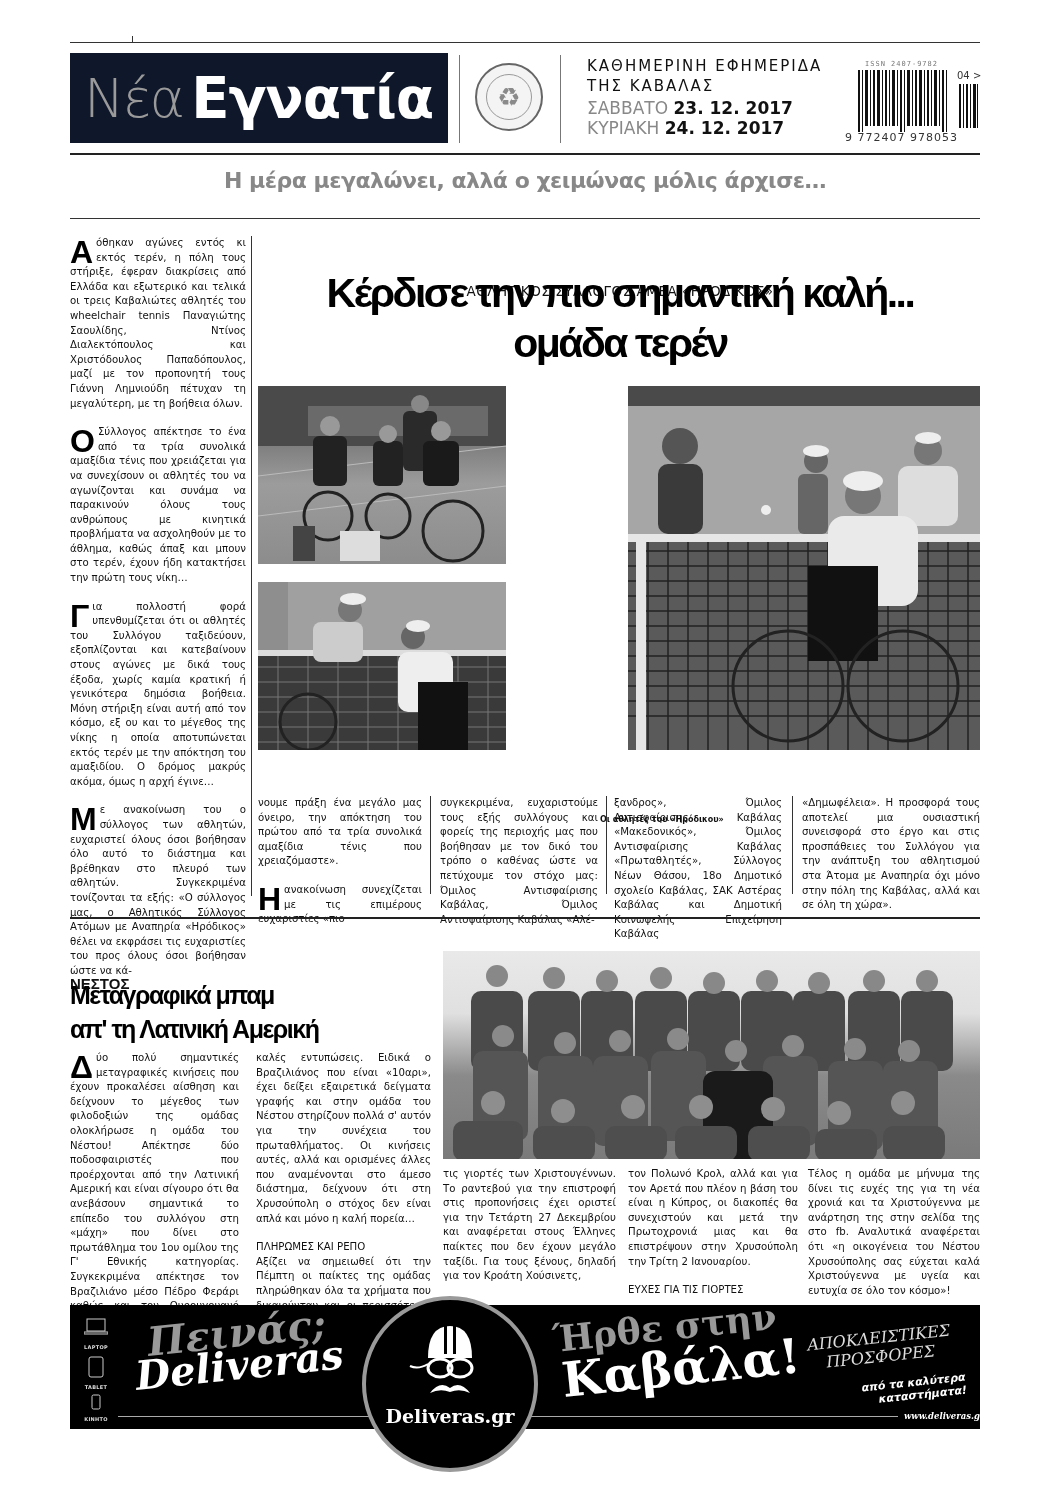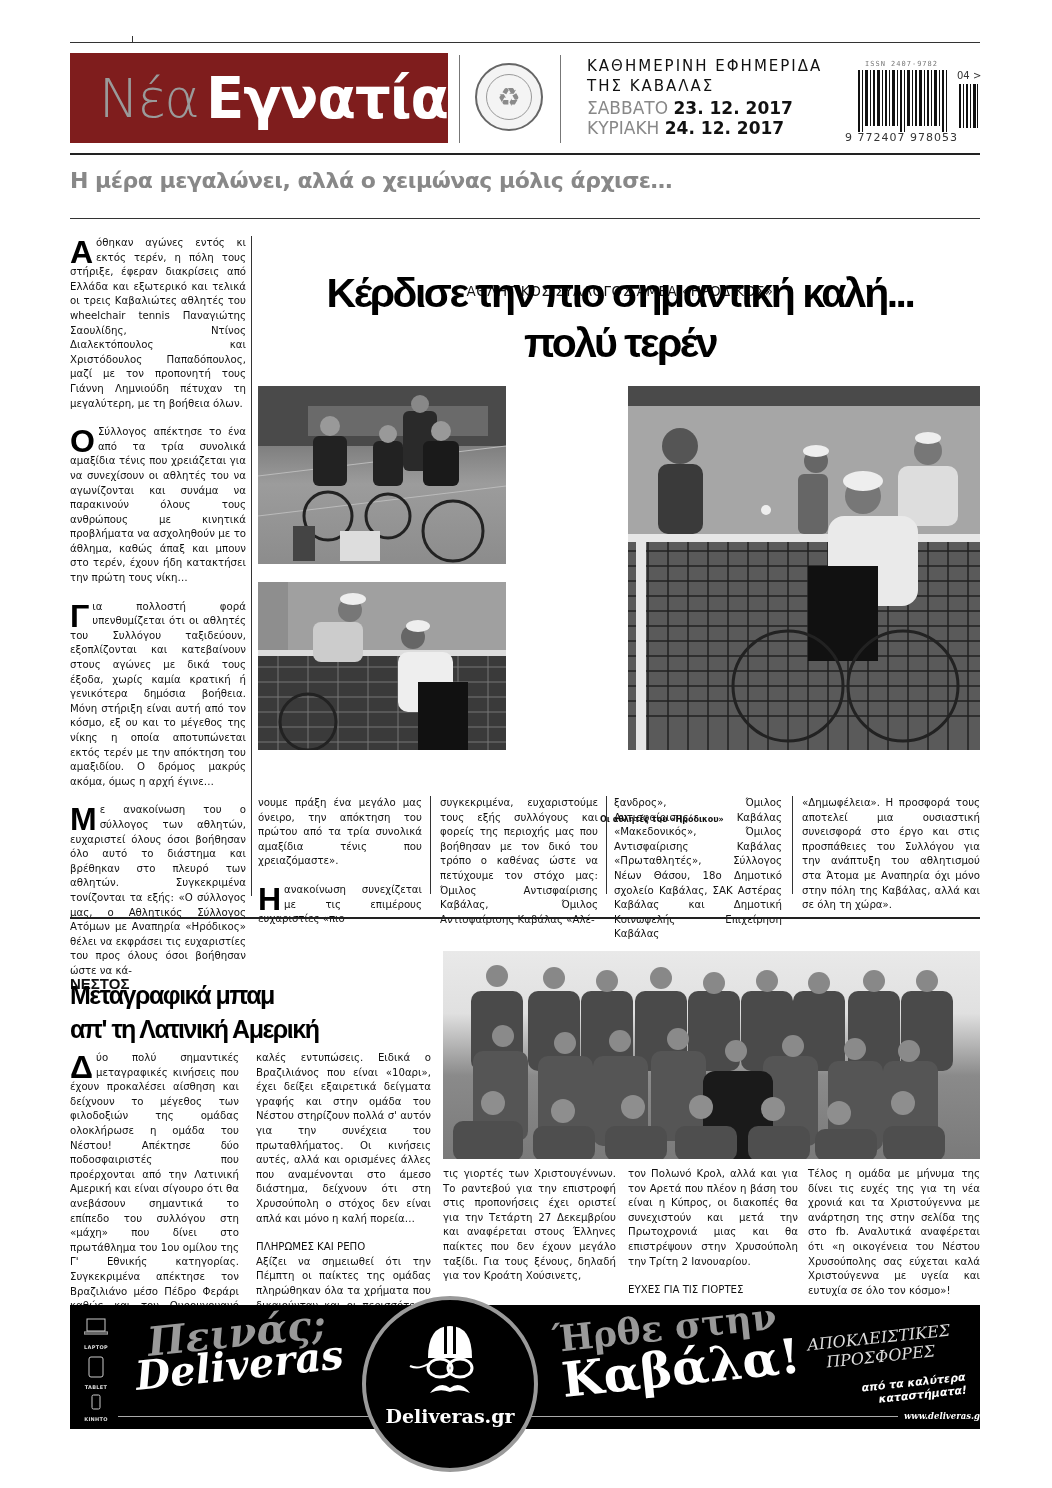--- a/index.html
+++ b/index.html
@@ -3,39 +3,39 @@
 <meta charset="utf-8">
 <style>
   * { box-sizing: border-box; margin: 0; padding: 0; }
   html, body { width: 1052px; height: 1488px; background: #fff; overflow: hidden; }
   body { position: relative; font-family: "DejaVu Sans", sans-serif; color: #111; }
   .abs { position: absolute; }
 
   
   .topline { left: 70px; top: 42px; width: 910px; height: 1px; background: #333; }
   .topline-tick { left: 132px; top: 36px; width: 1px; height: 6px; background: #333; }
-  .logo-box { left: 70px; top: 53px; width: 378px; height: 90px; background: #7f1d1d; display: flex; align-items: center; padding-left: 14px; justify-content: flex-end; }
+  .logo-box { left: 70px; top: 53px; width: 378px; height: 90px; background: #0f172a; display: flex; align-items: center; padding-left: 14px; }
   .logo-nea { font-family: "DejaVu Sans", sans-serif; font-weight: 300; font-size: 54px; color: #9a9a9a; letter-spacing: -2px; }
   .logo-egnatia { font-family: "DejaVu Sans", sans-serif; font-weight: bold; font-size: 56px; color: #fff; letter-spacing: -1px; margin-left: 8px; }
   .sep-v1 { left: 459px; top: 55px; width: 1px; height: 88px; background: #777; }
   .sep-v2 { left: 560px; top: 55px; width: 1px; height: 88px; background: #777; }
   .recycle { left: 475px; top: 63px; width: 68px; height: 68px; border-radius: 50%; border: 2px solid #666; background: #f4f4f4; display: flex; align-items: center; justify-content: center; }
   .recycle-inner { width: 46px; height: 46px; border-radius: 50%; border: 1px solid #999; display: flex; align-items: center; justify-content: center; font-size: 26px; color: #8a8a8a; }
   .tagline { left: 587px; top: 56px; font-size: 15px; letter-spacing: 2px; line-height: 20px; color: #111; }
   .dates { left: 587px; top: 98px; font-size: 17px; line-height: 20px; }
   .dates .day { color: #888; }
   .dates .date { font-weight: bold; color: #111; }
   .issn { left: 865px; top: 60px; font-family: "DejaVu Sans Mono", monospace; font-size: 7px; color: #777; letter-spacing: 1px; }
   .issue-no { left: 957px; top: 70px; font-size: 10px; color: #333; }
   .bars { left: 858px; top: 70px; width: 90px; height: 62px; }
   .bars2 { left: 959px; top: 84px; width: 20px; height: 44px; }
   .barcode-digits { left: 845px; top: 131px; font-size: 11px; color: #333; letter-spacing: 1px; }
   .mast-bottom { left: 70px; top: 153px; width: 910px; height: 2px; background: #222; }
 
-  .weather { left: 70px; top: 168px; width: 910px; text-align: left; font-size: 22px; font-weight: bold; color: #888; letter-spacing: -0.5px; }
+  .weather { left: 70px; top: 168px; width: 910px; text-align: center; font-size: 22px; font-weight: bold; color: #888; letter-spacing: -0.5px; }
   .rule-a { left: 70px; top: 218px; width: 910px; height: 1px; background: #333; }
 
   
   .col { font-family: "DejaVu Sans", sans-serif; font-size: 10.2px; line-height: 14.6px; color: #111; text-align: justify; hyphens: manual; }
   .col p { margin-bottom: 14px; }
   .col p:last-child { margin-bottom: 0; }
   .dropcap { float: left; font-weight: bold; font-size: 32px; line-height: 28px; margin: 2px 3px -2px 0; color: #000; font-family: "Liberation Sans", sans-serif; }
   .vrule { width: 1px; background: #333; }
 
   .kicker { left: 260px; top: 243px; width: 720px; text-align: center; font-size: 13.5px; letter-spacing: 0.5px; color: #111; margin-top: 40px; }
@@ -138,21 +138,21 @@
   <p><span class="dropcap">Α</span><span>όθηκαν αγώνες εντός κι εκτός τερέν, η πόλη τους στήριξε, έφεραν διακρίσεις από Ελλάδα και εξωτερικό και τελικά οι τρεις Καβαλιώτες αθλητές του wheelchair tennis Παναγιώτης Σαουλίδης, Ντίνος Διαλεκτόπουλος και Χριστόδουλος Παπαδόπουλος, μαζί με τον προπονητή τους Γιάννη Λημνιούδη πέτυχαν τη μεγαλύτερη, με τη βοήθεια όλων.</span></p>
   <p><span class="dropcap">Ο</span><span>Σύλλογος απέκτησε το ένα από τα τρία συνολικά αμαξίδια τένις που χρειάζεται για να συνεχίσουν οι αθλητές του να αγωνίζονται και συνάμα να παρακινούν όλους τους ανθρώπους με κινητικά προβλήματα να ασχοληθούν με το άθλημα, καθώς άπαξ και μπουν στο τερέν, έχουν ήδη κατακτήσει την πρώτη τους νίκη…</span></p>
   <p><span class="dropcap">Γ</span><span>ια πολλοστή φορά υπενθυμίζεται ότι οι αθλητές του Συλλόγου ταξιδεύουν, εξοπλίζονται και κατεβαίνουν στους αγώνες με δικά τους έξοδα, χωρίς καμία κρατική ή γενικότερα δημόσια βοήθεια. Μόνη στήριξη είναι αυτή από τον κόσμο, εξ ου και το μέγεθος της νίκης η οποία αποτυπώνεται εκτός τερέν με την απόκτηση του αμαξιδίου. Ο δρόμος μακρύς ακόμα, όμως η αρχή έγινε…</span></p>
   <p><span class="dropcap">Μ</span><span>ε ανακοίνωση του ο σύλλογος των αθλητών, ευχαριστεί όλους όσοι βοήθησαν όλο αυτό το διάστημα και βρέθηκαν στο πλευρό των αθλητών. Συγκεκριμένα τονίζονται τα εξής: «Ο σύλλογος μας, ο Αθλητικός Σύλλογος Ατόμων με Αναπηρία «Ηρόδικος» θέλει να εκφράσει τις ευχαριστίες του προς όλους όσοι βοήθησαν ώστε να κά-</span></p>
 </div>
 <div class="abs vrule" style="left:251px; top:236px; height:660px;"></div>
 
 <div class="abs kicker">ΑΘΛΗΤΙΚΟΣ ΣΥΛΛΟΓΟΣ ΑΜΕΑ «ΗΡΟΔΙΚΟΣ»</div>
 <div class="abs headline">
   <div>Κέρδισε την πιο σημαντική καλή...</div>
-  <div>πολύ τερέν</div>
+  <div>ομάδα τερέν</div>
 </div>
 
 <div class="abs photo" style="left:258px; top:386px; width:248px; height:178px; background:linear-gradient(180deg,#5a5a5a 0%,#7a7a7a 30%,#9c9c9c 55%,#8c8c8c 100%);" aria-label="Αθλητές σε αμαξίδια με τον προπονητή στο γήπεδο">
   <svg width="248" height="178" viewBox="0 0 248 178">
     <rect x="0" y="0" width="248" height="60" fill="#4a4a4a"></rect>
     <rect x="50" y="20" width="180" height="30" fill="#6a6a6a"></rect>
     <line x1="0" y1="90" x2="248" y2="60" stroke="#bbb" stroke-width="1"></line>
     <line x1="0" y1="130" x2="248" y2="100" stroke="#bbb" stroke-width="1"></line>
     <rect x="55" y="50" width="34" height="50" rx="6" fill="#222"></rect>
       <circle cx="72" cy="40" r="10" fill="#999"></circle>

